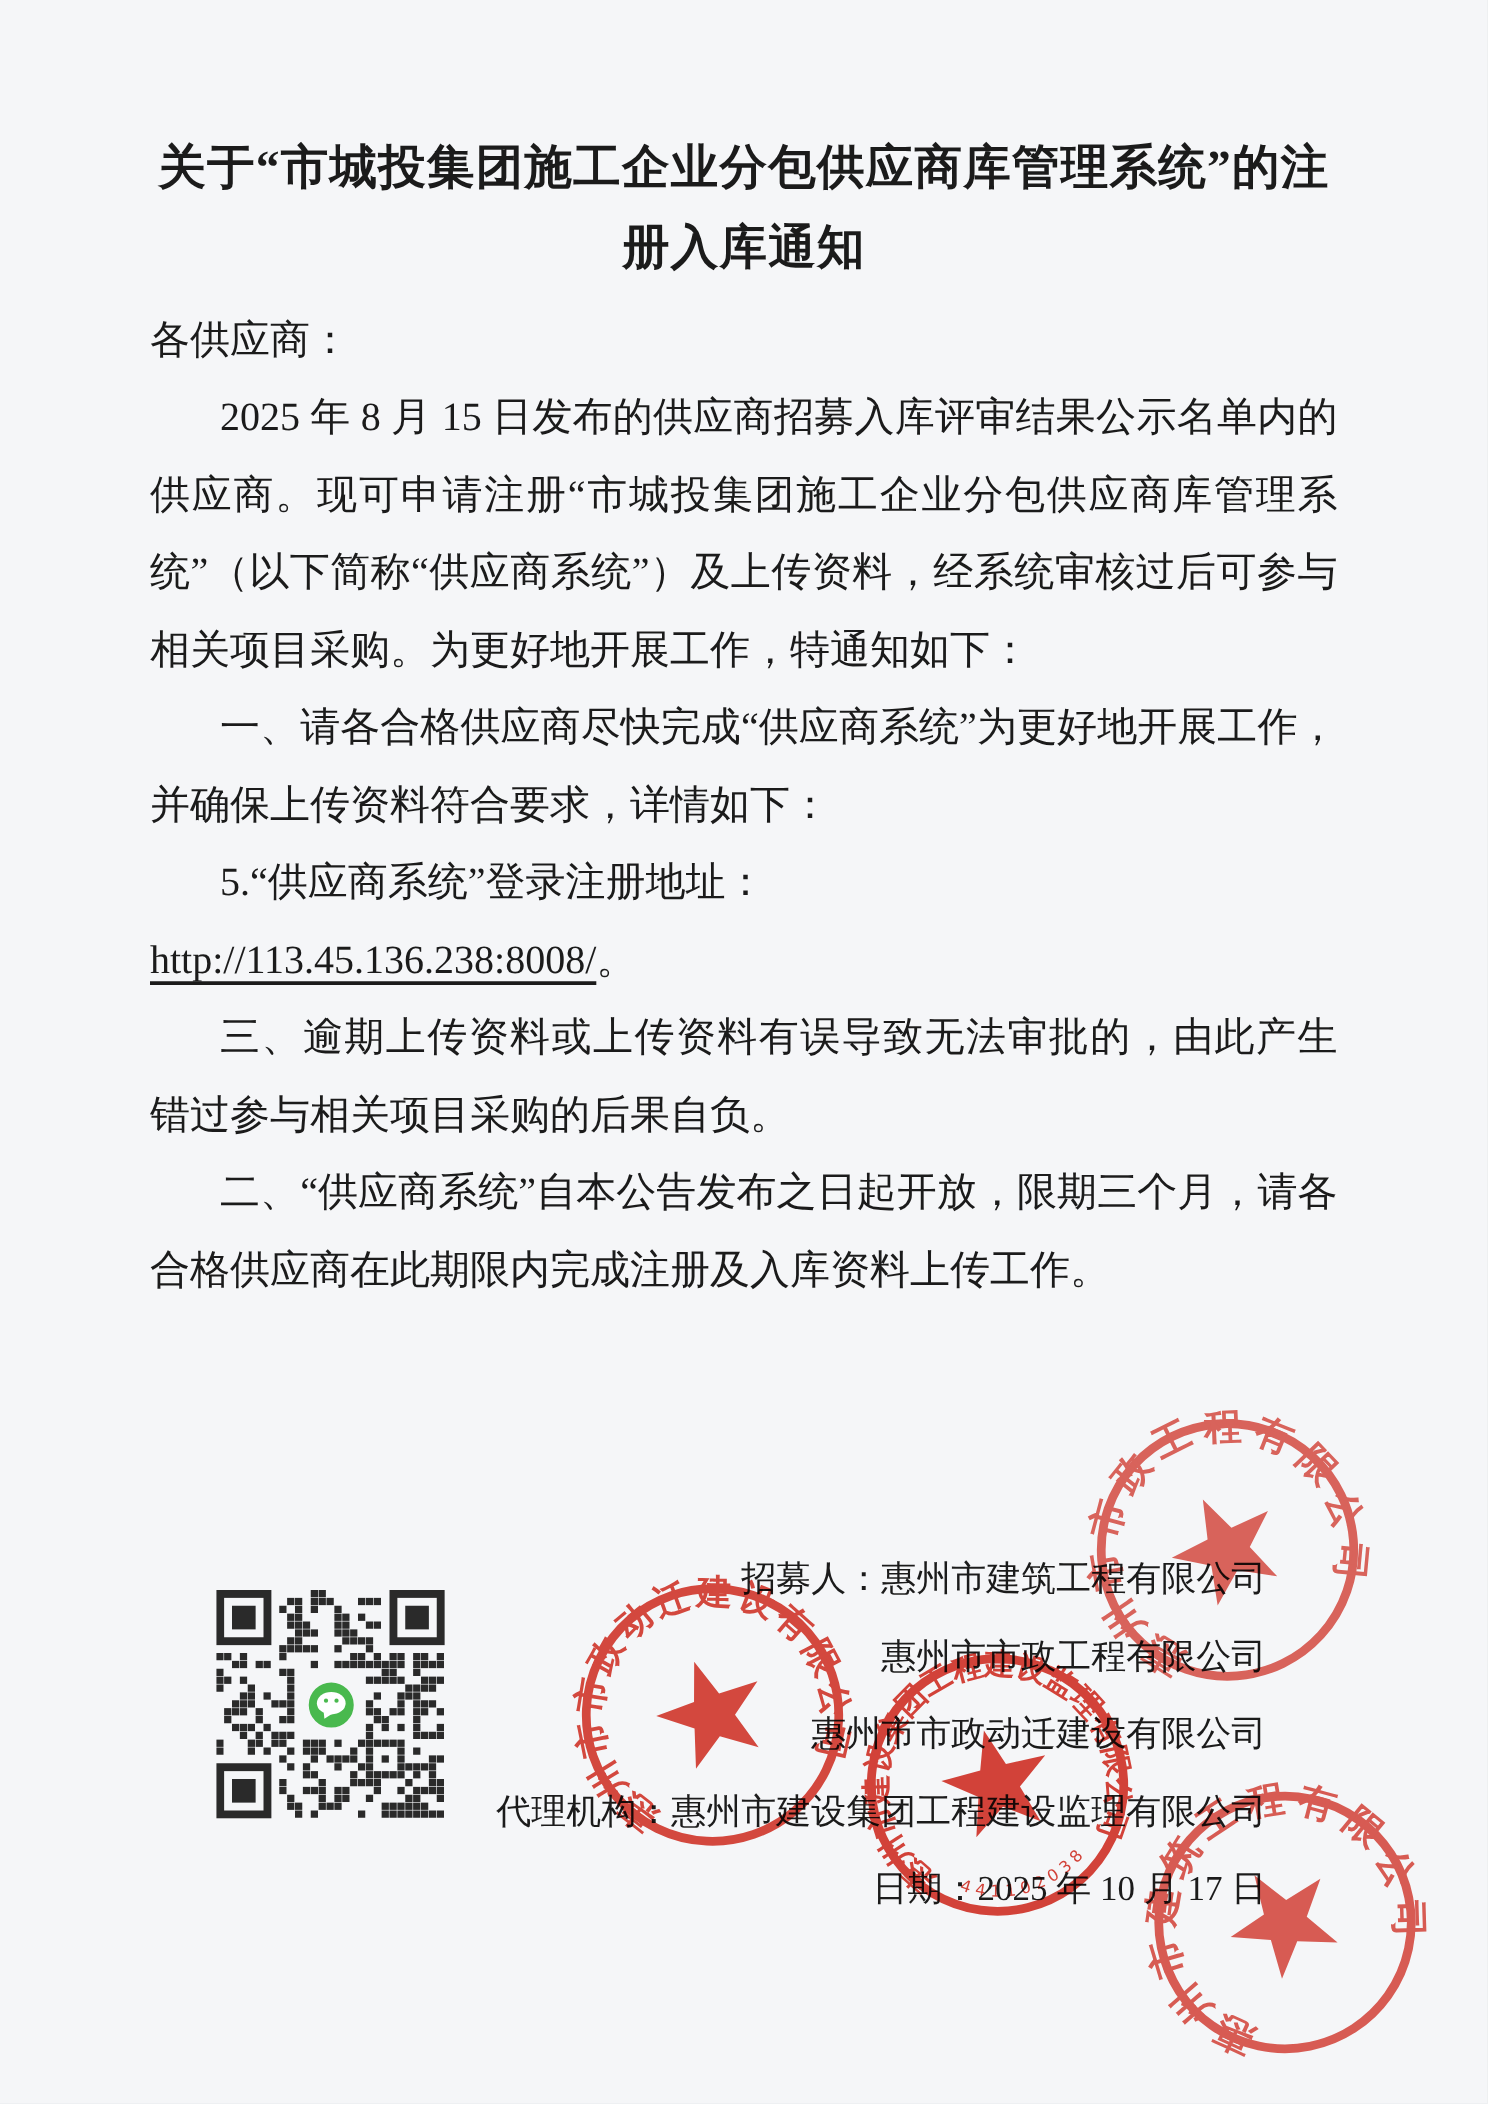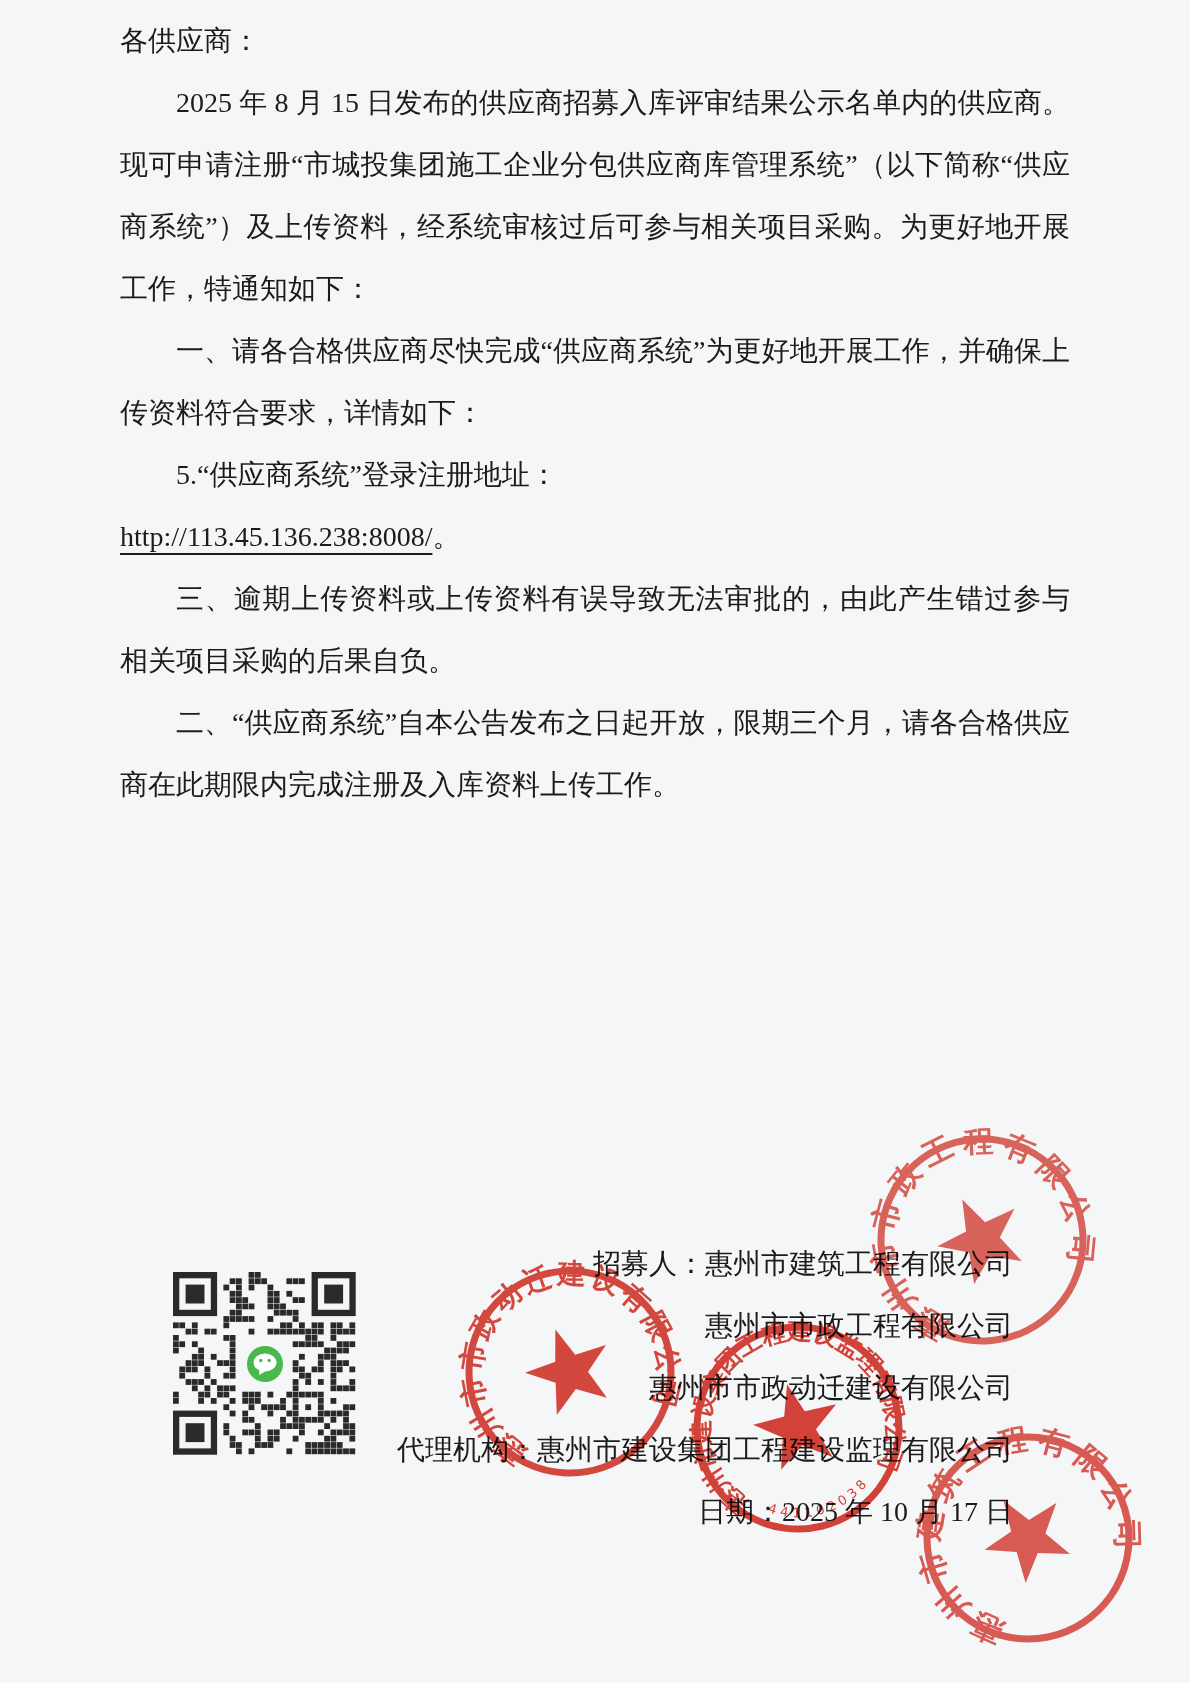--- a/index.html
+++ b/index.html
@@ -11,21 +11,21 @@
     overflow:hidden;
   }
   .doc-title{
     margin:102px 118px 0;
     text-align:center;
     font-size:38px;line-height:64px;font-weight:bold;
     letter-spacing:1px;
   }
   .body-text{
     margin:10px 120px 0;
-    font-size:28px;line-height:62px;
+    font-size:32px;line-height:62px;
     text-align:justify;
   }
   .para{margin:0;}
   .para.indent{text-indent:56px;}
   .url{text-decoration:underline;text-underline-offset:7px;}
   .signature{
     position:absolute;top:1233px;right:177px;
     font-size:28px;line-height:62px;text-align:right;white-space:nowrap;
   }
   .qr{
@@ -43,20 +43,21 @@
   .seal-0{left:872px;top:1130px;transform:rotate(-26deg);opacity:.78;}
   .seal-1{left:460px;top:1262px;transform:rotate(-19deg);opacity:.92;}
   .seal-2{left:688px;top:1318px;transform:rotate(-14deg);opacity:.95;}
   .seal-3{left:918px;top:1428px;transform:rotate(-33deg);opacity:.82;}
 </style>
 </head>
 <body>
 
 <div class="page">
 
+  <div class="doc-title">关于“市城投集团施工企业分包供应商库管理系统”的注册入库通知</div>
 
   <div class="body-text" id="paragraphs">
       <div class="para">各供应商：</div>
       <div class="para indent">2025 年 8 月 15 日发布的供应商招募入库评审结果公示名单内的供应商。现可申请注册“市城投集团施工企业分包供应商库管理系统”（以下简称“供应商系统”）及上传资料，经系统审核过后可参与相关项目采购。为更好地开展工作，特通知如下：</div>
       <div class="para indent">一、请各合格供应商尽快完成“供应商系统”为更好地开展工作，并确保上传资料符合要求，详情如下：</div>
       <div class="para indent">5.“供应商系统”登录注册地址：</div>
       <div class="para"><span class="url">http://113.45.136.238:8008/</span>。</div>
       <div class="para indent">三、逾期上传资料或上传资料有误导致无法审批的，由此产生错过参与相关项目采购的后果自负。</div>
       <div class="para indent">二、“供应商系统”自本公告发布之日起开放，限期三个月，请各合格供应商在此期限内完成注册及入库资料上传工作。</div>
     </div>

